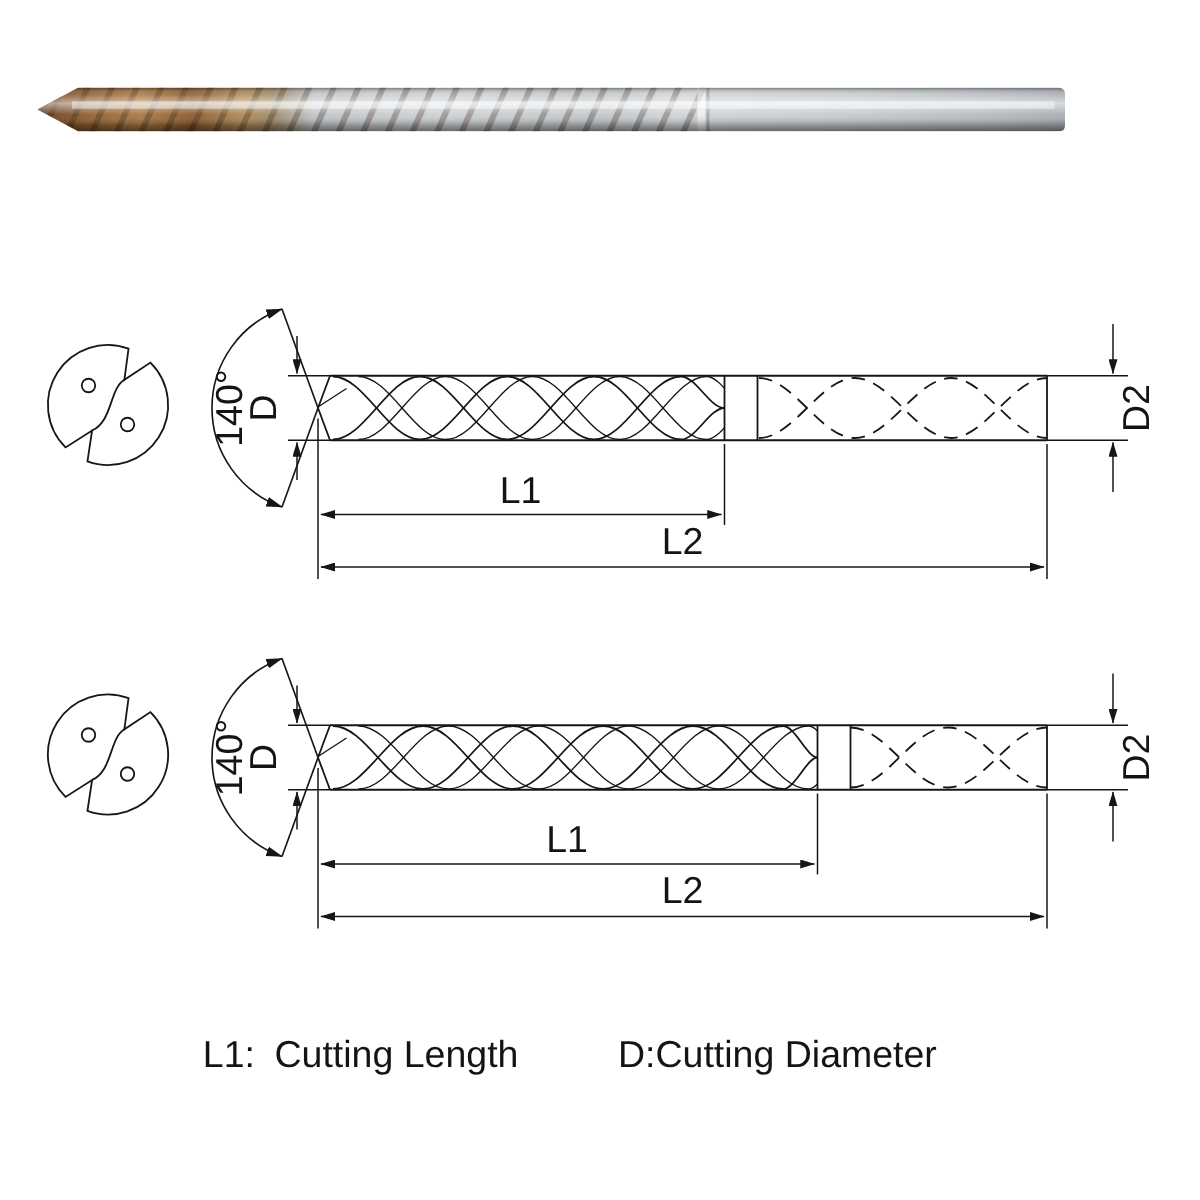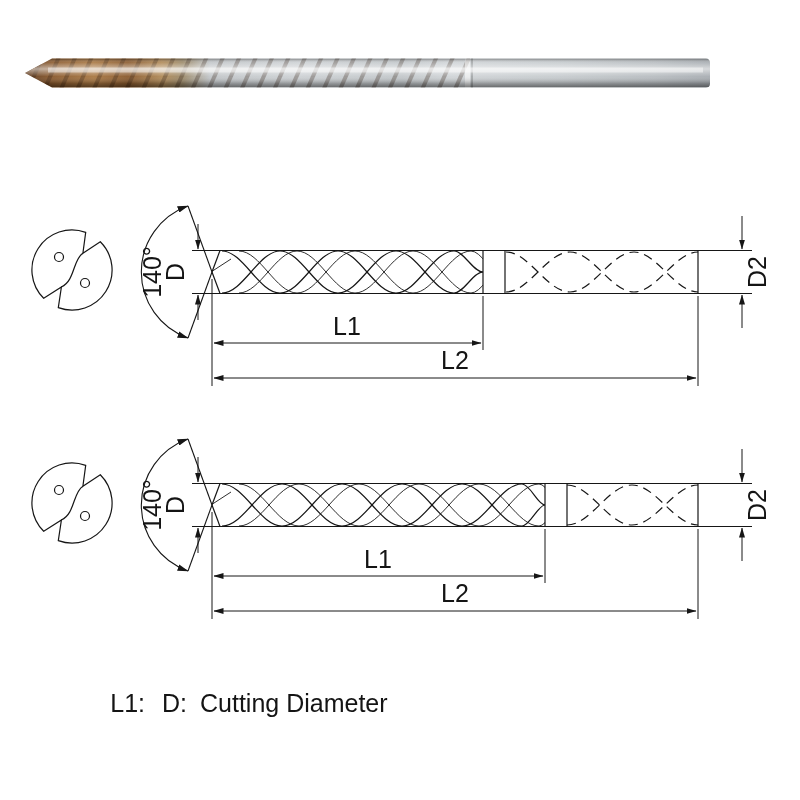--- a/index.html
+++ b/index.html
@@ -2,25 +2,25 @@
 <html><head>
 <meta charset="utf-8">
 <style>
   html,body{margin:0;padding:0;background:#ffffff;}
   body{width:800px;height:800px;font-family:"Liberation Sans",sans-serif;}
   .stage{position:relative;width:800px;height:800px;background:#ffffff;overflow:hidden;}
   svg.canvas{position:absolute;left:0;top:0;}
   svg text{font-family:"Liberation Sans",sans-serif;fill:#141414;}
   .dimlabel{font-size:25px;}
   .legend{position:absolute;left:0;top:686px;width:800px;color:#141414;}
-  .legend-row{display:flex;align-items:flex-start;padding-left:95px;font-size:25px;line-height:35px;}
+  .legend-row{display:flex;align-items:flex-start;padding-left:120px;font-size:25px;line-height:35px;}
   .lkey{display:inline-block;width:50px;text-align:right;white-space:nowrap;}
   .lval{display:inline-block;width:212px;margin-left:13px;white-space:nowrap;}
   .lkey2{display:inline-block;width:42px;text-align:right;white-space:nowrap;}
-  .lval2{display:inline-block;margin-left:13px;white-space:nowrap;}
+  .lval2{display:inline-block;white-space:nowrap;}
 </style>
 </head>
 <body>
 
 <div class="stage">
 
 <svg class="canvas" width="800" height="800" viewBox="0 0 800 800">
   <defs>
     <marker id="arr" viewBox="0 0 10 6" refX="9.5" refY="3" markerWidth="10" markerHeight="6" orient="auto-start-reverse">
       <path d="M0,0 L10,3 L0,6 Z" fill="#161616"></path>
@@ -161,18 +161,19 @@
       <path d="M 545,529 V 583"></path>
       <path d="M 214,576 H 543" marker-start="url(#arr)" marker-end="url(#arr)"></path>
       <text class="dimlabel" text-anchor="middle" x="378" y="568" stroke="none" fill="#141414">L1</text>
     </g>
   </g>
 </svg>
 
   <div class="legend">
     <div class="legend-row">
       <span class="lkey">L1:</span>
+      <span class="lval">Cutting Length</span>
       <span class="lkey2">D:</span>
       <span class="lval2">Cutting Diameter</span>
     </div>
   </div>
 
 </div>
 
 </body></html>

